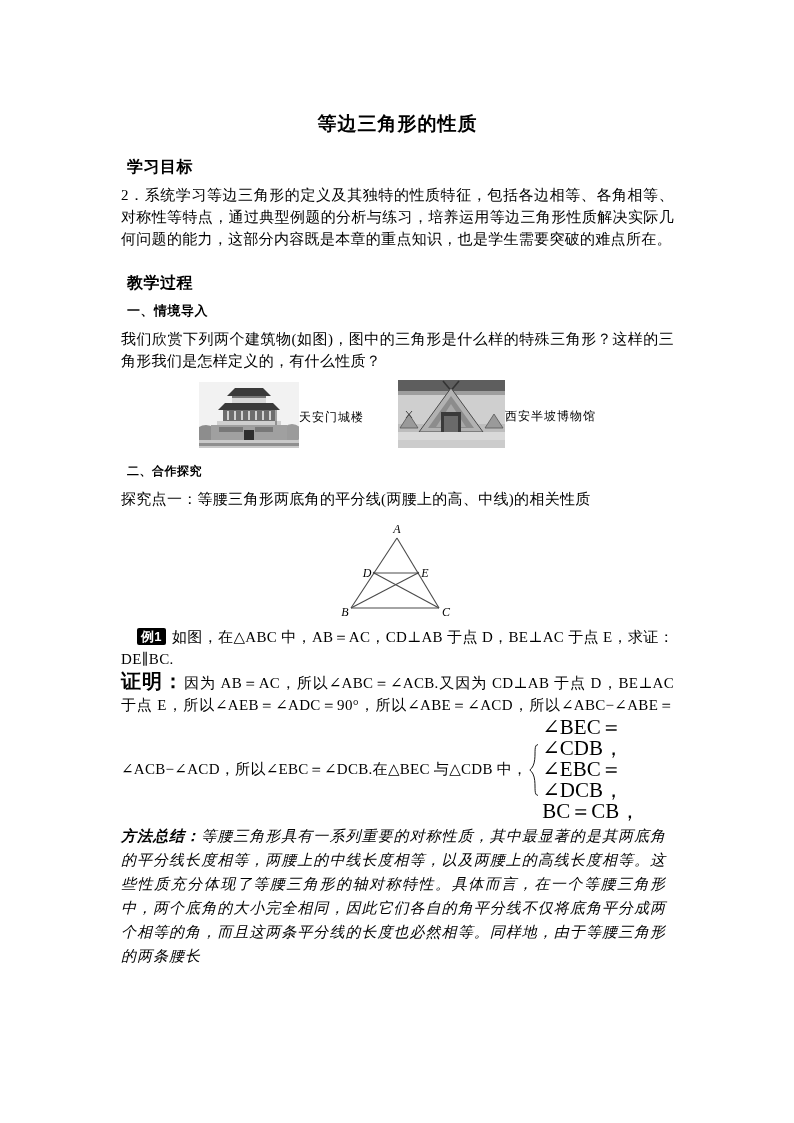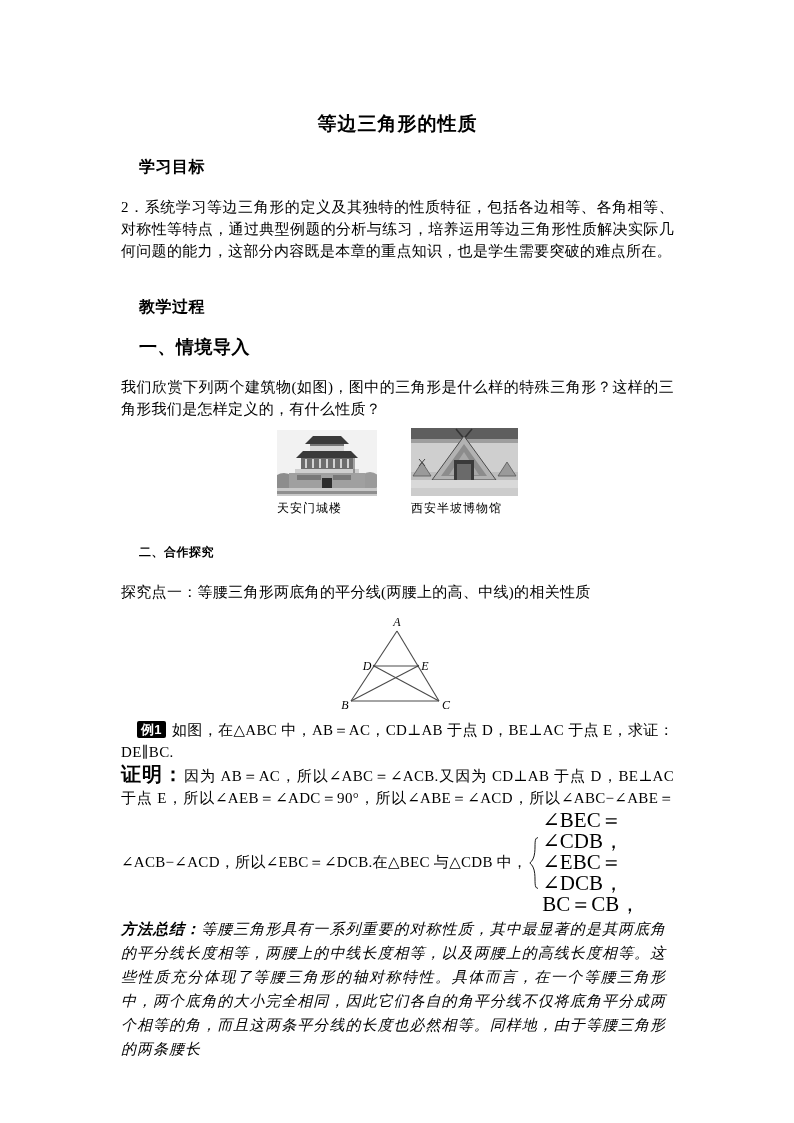--- a/index.html
+++ b/index.html
@@ -10,31 +10,31 @@
     color:#000;
   }
   .content{padding:112px 120px 0 121px;width:553px;}
   .doc-title{
     font-family:"Liberation Sans","DejaVu Sans",sans-serif;
     font-size:19px;font-weight:bold;text-align:center;
     margin:0 0 20px 0;line-height:24px;letter-spacing:1px;
   }
   .h-bold{
     font-family:"Liberation Sans","DejaVu Sans",sans-serif;
-    font-size:16px;font-weight:bold;margin:18px;line-height:22px;letter-spacing:.5px;
+    font-size:16px;font-weight:bold;margin:6px;line-height:22px;letter-spacing:.5px;
   }
   .para{
     font-size:15px;line-height:22px;margin:0;
     text-align:justify;letter-spacing:.3px;
   }
   .para.force-just{text-align-last:justify;}
   .gap16{height:16px;}
   .gap6{height:6px;}
   .photos-row{display:flex;justify-content:center;align-items:flex-end;gap:34px;margin-top:8px;}
-  .photo-card{display:flex;flex-direction:column;}
+  .photo-card{display:flex;flex-direction:row;align-items:center;}
   .photo-frame{display:block;}
   .photo-caption{font-size:12px;line-height:18px;margin-top:3px;letter-spacing:1px;}
   .figure-wrap{display:flex;justify-content:center;margin:6px 0 2px 0;}
   .fig-label{font-style:italic;font-size:12px;font-family:"Liberation Serif",serif;}
   .badge{
     display:inline-block;background:#000;color:#fff;
     font-family:"Liberation Sans","DejaVu Sans",sans-serif;
     font-size:13px;font-weight:bold;line-height:15px;
     padding:1px 4px;border-radius:2px;margin-right:6px;vertical-align:1px;margin-left:16px;
   }
@@ -60,21 +60,21 @@
   <div class="content">
 
     <h1 class="doc-title">等边三角形的性质</h1>
 
     <h2 class="h-bold">学习目标</h2>
     <p class="para">2．系统学习等边三角形的定义及其独特的性质特征，包括各边相等、各角相等、对称性等特点，通过典型例题的分析与练习，培养运用等边三角形性质解决实际几何问题的能力，这部分内容既是本章的重点知识，也是学生需要突破的难点所在。</p>
 
     <div class="gap16"></div>
 
     <h2 class="h-bold">教学过程</h2>
-    <h3 class="h-bold" style="font-size:18px;">一、情境导入</h3>
+    <h3 class="h-bold" style="font-size:13px;">一、情境导入</h3>
     <p class="para">我们欣赏下列两个建筑物(如图)，图中的三角形是什么样的特殊三角形？这样的三角形我们是怎样定义的，有什么性质？</p>
 
     <div class="photos-row">
       <div class="photo-card">
         <svg class="photo-frame" width="100" height="66" viewBox="0 0 100 66">
           <rect width="100" height="66" fill="#f2f2f2"></rect>
           <ellipse cx="7" cy="52" rx="11" ry="9" fill="#8d8d8d"></ellipse>
           <ellipse cx="93" cy="51" rx="10" ry="9" fill="#9b9b9b"></ellipse>
           <polygon points="36,6 64,6 72,14 28,14" fill="#3a3a3a"></polygon>
           <rect x="33" y="14" width="34" height="7" fill="#d8d8d8"></rect>

